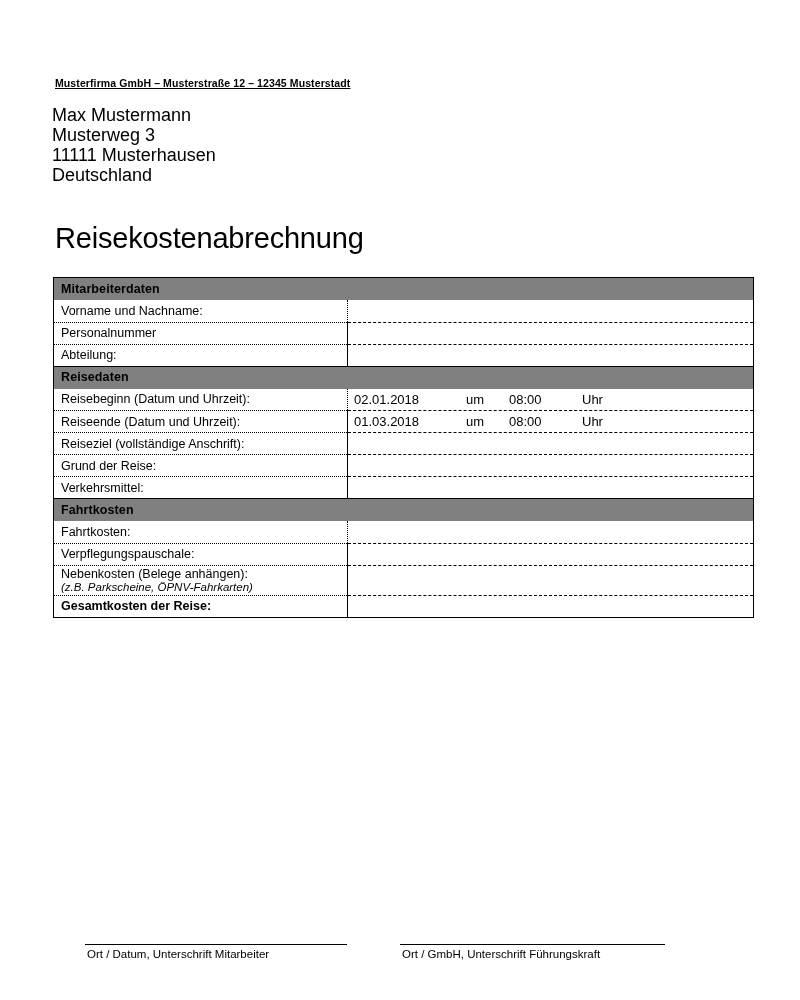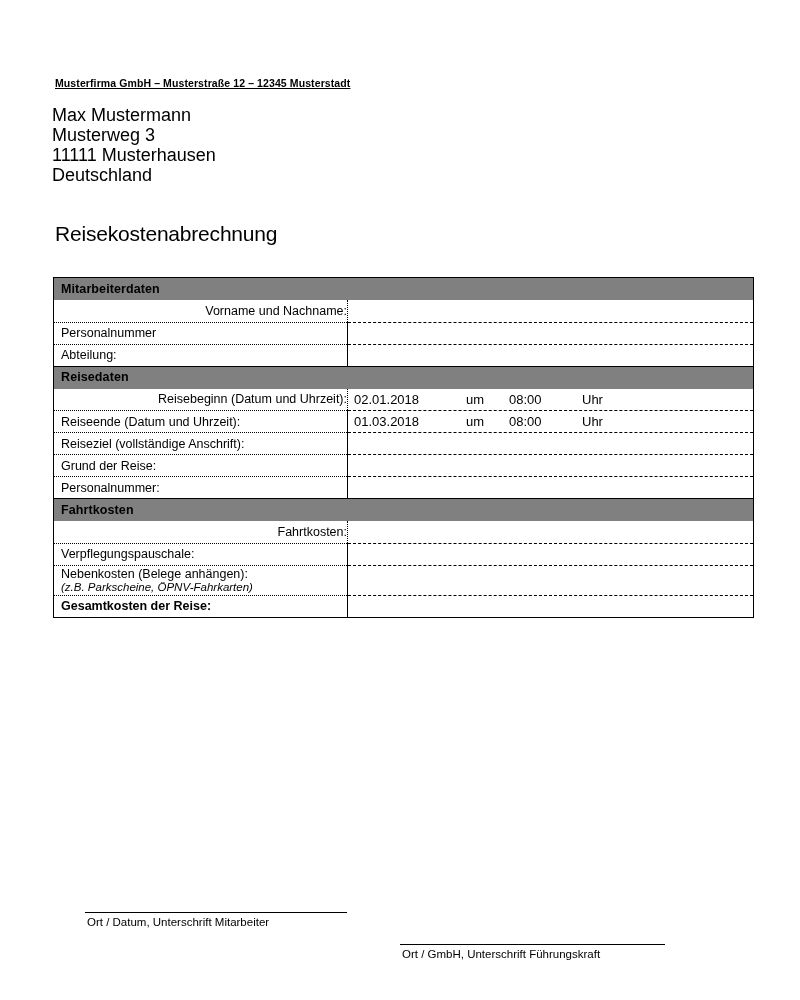--- a/index.html
+++ b/index.html
@@ -38,21 +38,21 @@
     font-size: 18px;
     line-height: 20px;
   }
   .recipient div { white-space: nowrap; }
 
   
   .doc-title {
     position: absolute;
     left: 55px;
     top: 222px;
-    font-size: 21px;
+    font-size: 29px;
     font-weight: normal;
     letter-spacing: -0.2px;
     white-space: nowrap;
   }
 
   
   .form-table {
     position: absolute;
     left: 53px;
     top: 277px;
@@ -93,21 +93,21 @@
   tr.field-row td.value-cell {
     border-right: 1.5px solid #000;
     border-bottom: 1.5px dashed #000;
     padding: 0 0 0 6px;
     font-size: 13px;
     white-space: nowrap;
     margin-left: 44px;
   }
 
   
-  tr.dotted-div td.label-cell { border-right: 1.5px dotted #000; text-align: right; }
+  tr.dotted-div td.label-cell { border-right: 1.5px dotted #000; }
 
   
   tr.solid-bottom td.label-cell,
   tr.solid-bottom td.value-cell { border-bottom: 1.5px solid #000; }
 
   
   tr.first-row td { border-top: 1.5px solid #000; }
 
   
   tr.total-row td.label-cell { font-weight: bold; }
@@ -133,21 +133,21 @@
   .sig {
     position: absolute;
     font-size: 11.5px;
     white-space: nowrap;
   }
   .sig .rule {
     border-top: 1.3px solid #000;
     height: 0;
     margin-bottom: 3px;
   }
-  .sig-left  { left: 85px;  top: 912px; width: 262px; }
+  .sig-left  { left: 85px;  top: 944px; width: 262px; }
   .sig-right { left: 400px; top: 944px; width: 265px; }
   .sig .cap { padding-left: 2px; }
 </style>
 </head>
 <body>
 
 <div class="page">
 
   <div class="sender-line">Musterfirma GmbH – Musterstraße 12  – 12345 Musterstadt</div>
 
@@ -208,21 +208,21 @@
         <td class="label-cell">Reiseziel (vollständige Anschrift):</td>
         <td class="value-cell"></td>
       </tr>
 
       <tr class="field-row">
         <td class="label-cell">Grund der Reise:</td>
         <td class="value-cell"></td>
       </tr>
 
       <tr class="field-row solid-bottom">
-        <td class="label-cell">Personalnummer:</td>
+        <td class="label-cell">Verkehrsmittel:</td>
         <td class="value-cell"></td>
       </tr>
 
       <tr class="section-row">
         <td colspan="2">Fahrtkosten</td>
       </tr>
 
       <tr class="field-row dotted-div">
         <td class="label-cell">Fahrtkosten:</td>
         <td class="value-cell"></td>

